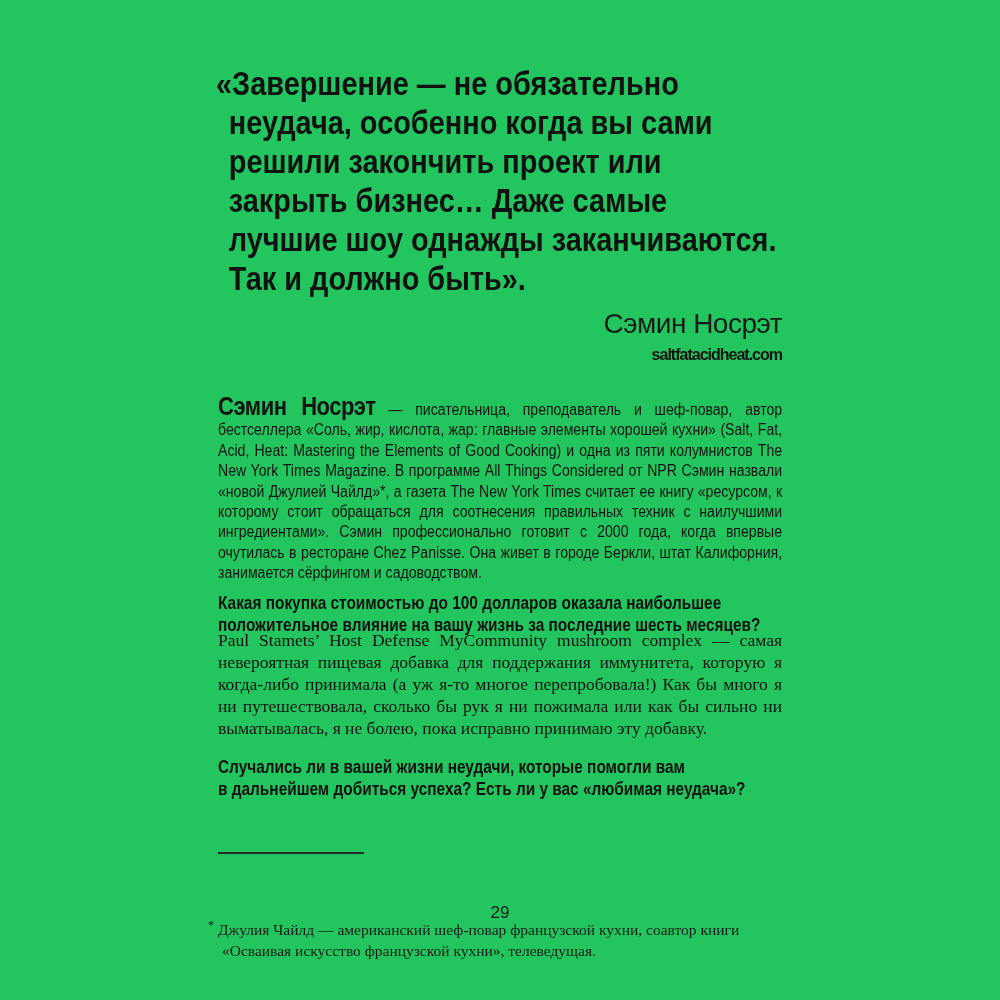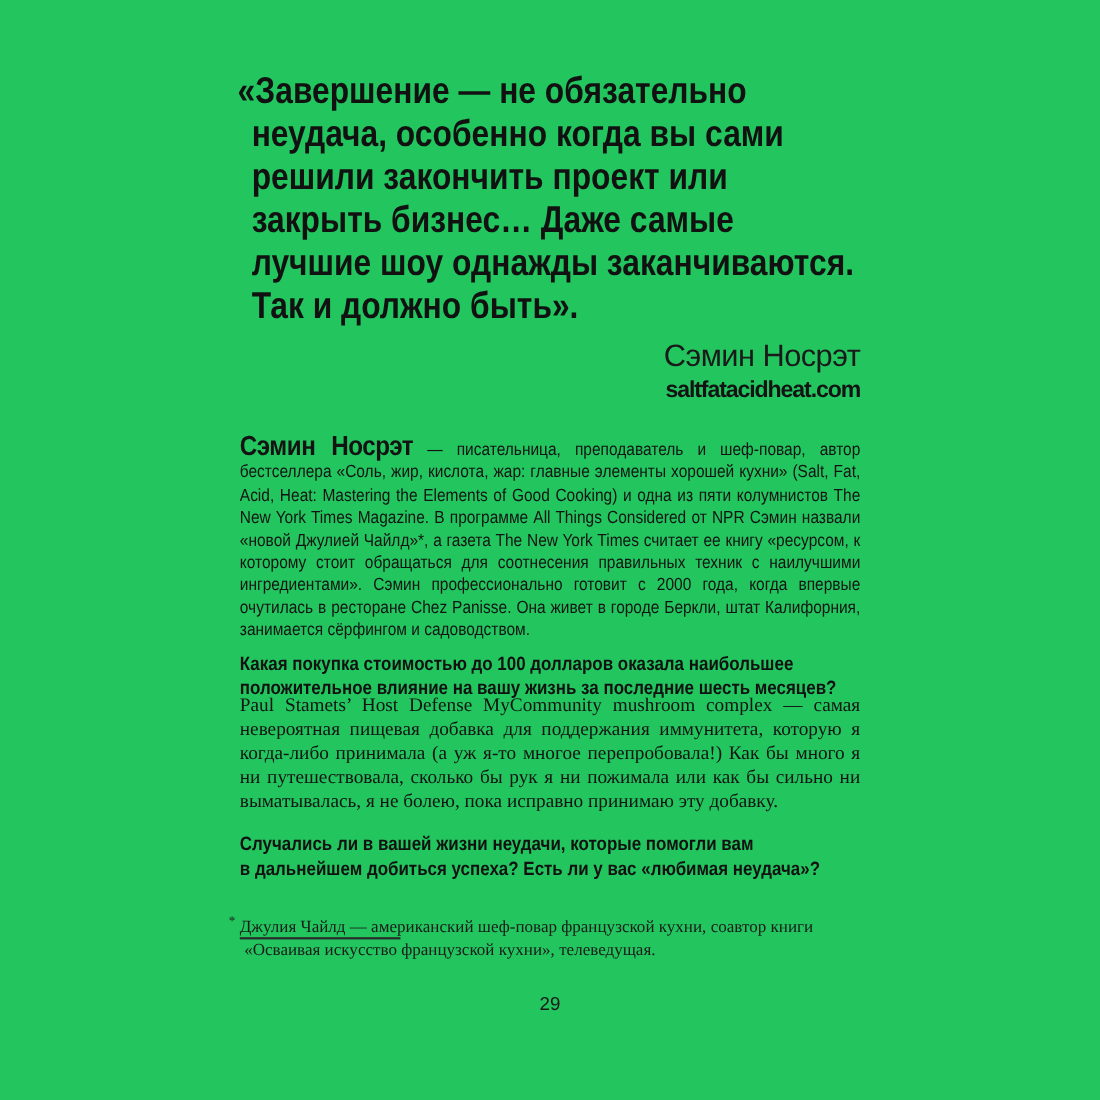--- a/index.html
+++ b/index.html
@@ -47,21 +47,21 @@
     color: #1a1a1a;
   }
   .website {
     position: absolute;
     left: 218px;
     top: 344px;
     width: 564px;
     text-align: right;
     font-family: "Liberation Sans", sans-serif;
     font-weight: bold;
-    font-size: 21px;
+    font-size: 16px;
     line-height: 22px;
     letter-spacing: -1px;
     color: #131313;
   }
   
   .bio {
     position: absolute;
     left: 218px;
     top: 380px;
     width: 641px;
@@ -113,21 +113,21 @@
     position: absolute;
     left: 218px;
     top: 852px;
     width: 146px;
     height: 0;
     border-top: 2px solid #2a2a2a;
   }
   .footnote {
     position: absolute;
     left: 208px;
-    top: 816px;
+    top: 903px;
     width: 576px;
     font-family: "Liberation Serif", serif;
     font-size: 15.5px;
     line-height: 21px;
     padding-left: 14px;
     text-indent: -14px;
     color: #1a1a1a;
   }
   .footnote .marker {
     font-size: 12px;

